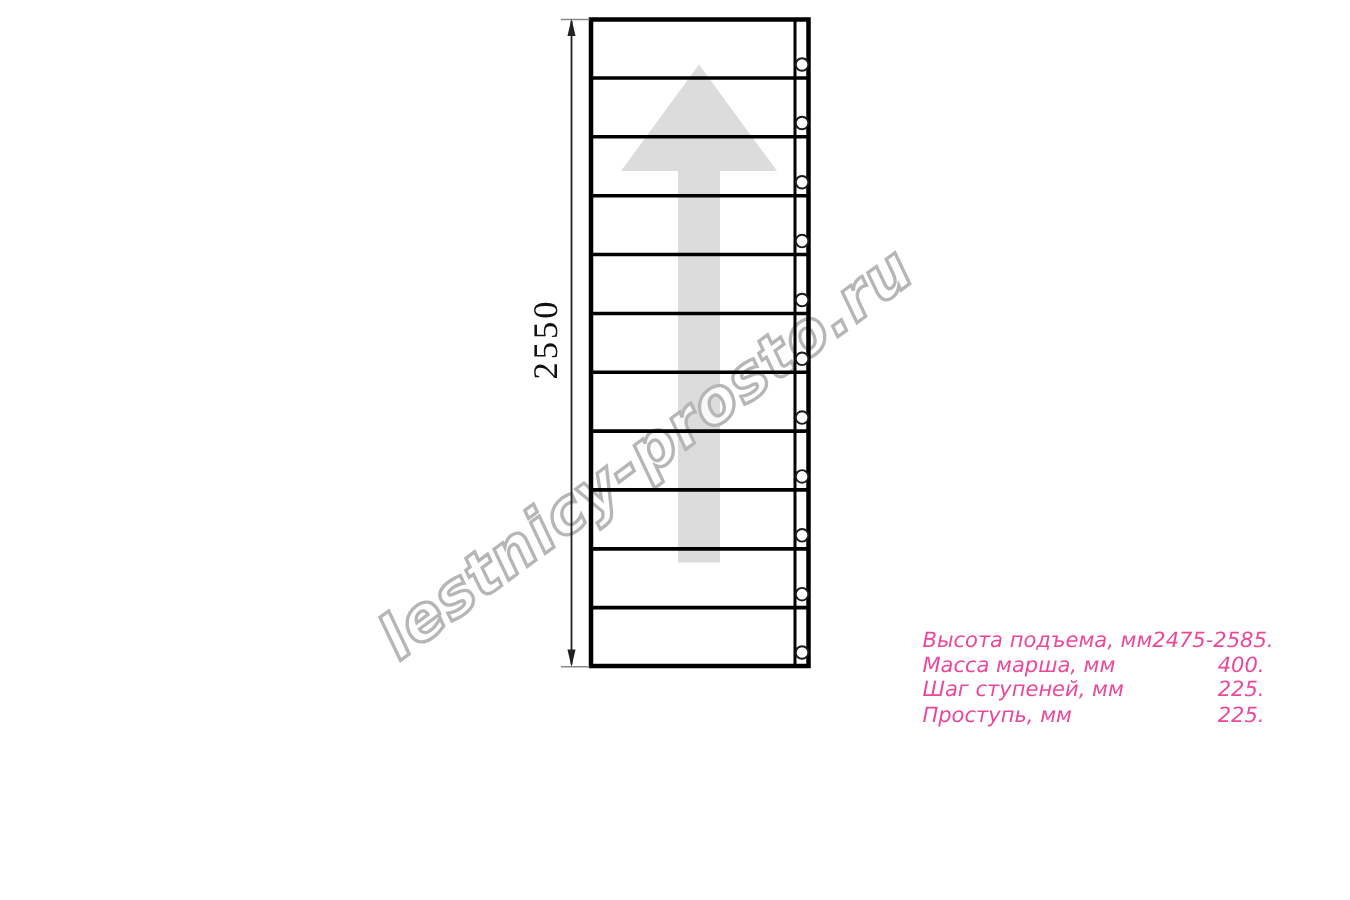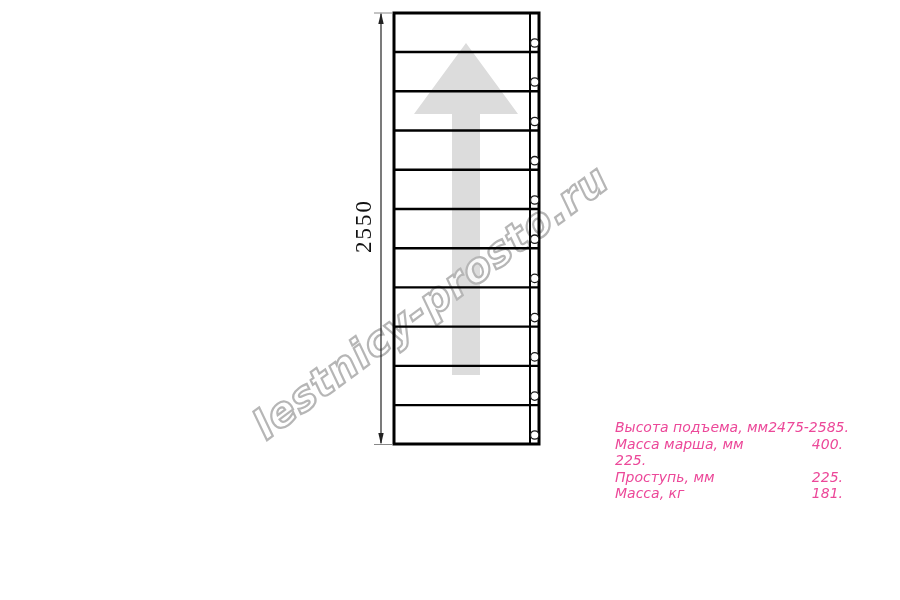--- a/index.html
+++ b/index.html
@@ -109,25 +109,22 @@
   <div class="specs">
     <div class="specs-row">
       <span class="label">Высота подъема, мм</span>
       <span class="value">2475-2585.</span>
     </div>
     <div class="specs-row">
       <span class="label">Масса марша, мм</span>
       <span class="value">400.</span>
     </div>
     <div class="specs-row">
+      <span class="label">Шаг ступеней, мм</span>
       <span class="value">225.</span>
     </div>
     <div class="specs-row">
       <span class="label">Проступь, мм</span>
       <span class="value">225.</span>
     </div>
-    <div class="specs-row">
-      <span class="label">Масса, кг</span>
-      <span class="value">181.</span>
-    </div>
   </div>
 
 </div>
 
 </body></html>

